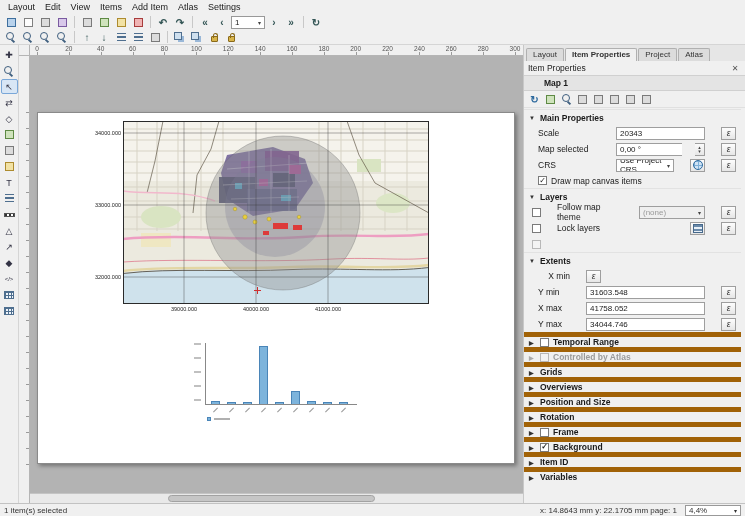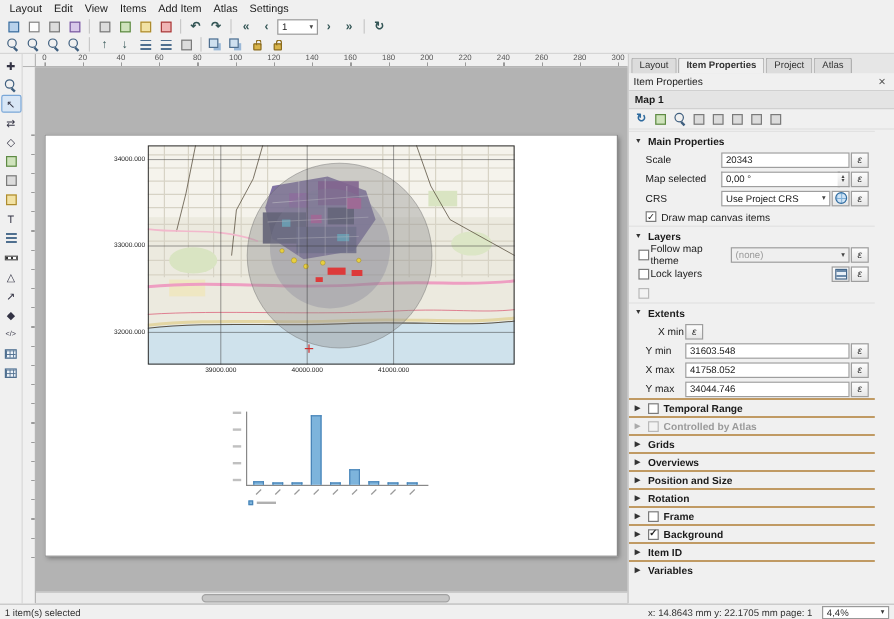--- a/index.html
+++ b/index.html
@@ -87,41 +87,41 @@
   .hscroll { position:absolute; left:0; right:0; bottom:0; height:10px; background:#e9e9e9; border-top:1px solid #c4c4c4; }
   .hthumb { position:absolute; left:28%; width:42%; top:1px; bottom:1px; background:#c6c6c6; border:1px solid #a2a2a2; border-radius:4px; }
 
   
   .rpanel { width:222px; background:#f0f0f0; border-left:1px solid #c8c8c8; display:flex; flex-direction:column; overflow:hidden; }
   .rtabs { display:flex; align-items:flex-end; height:16px; background:#e6e6e6; padding:2px 2px 0 2px; gap:1px; }
   .rtab { padding:1px 6px 2px 6px; font-size:8px; background:#dcdcdc; border:1px solid #b0b0b0; border-bottom:none; border-radius:2px 2px 0 0; color:#333; white-space:nowrap; }
   .rtab.active { background:#f0f0f0; font-weight:bold; }
   .ptitle { height:15px; display:flex; align-items:center; padding:0 4px; border-bottom:1px solid #d0d0d0; font-size:8.5px; }
   .ptitle .close { margin-left:auto; width:12px; height:12px; display:flex; align-items:center; justify-content:center; font-size:8px; color:#555; border-radius:2px; }
-  .itemband { height:15px; background:#e4e4e4; border-bottom:1px solid #d0d0d0; display:flex; align-items:center; padding:0 5px; font-weight:bold; font-size:8.5px; }
+  .itemband { height:15px; background:#e4e4e4; border-bottom:1px solid #d0d0d0; display:flex; align-items:center; padding:0 20px; font-weight:bold; font-size:8.5px; }
   .itoolbar { height:17px; display:flex; align-items:center; padding:0 3px; gap:1px; border-bottom:1px solid #e0e0e0; }
   .iti { width:15px; height:14px; display:flex; align-items:center; justify-content:center; font-size:10px; color:#2f4f6f; border:1px solid transparent; border-radius:2px; }
 
-  .props { flex:1; overflow:hidden; padding:1px 16px 0 0; }
+  .props { flex:1; overflow:hidden; padding:1px 4px 0 0; }
   .sechead { display:flex; align-items:center; gap:4px; padding:3px 5px 2px 5px; font-weight:bold; font-size:8.5px; border-top:1px solid #e2e2e2; }
   .tri { font-size:6px; color:#333; width:7px; }
-  .prow { display:flex; align-items:center; gap:1px; padding:1px 5px 1px 14px; height:16px; }
+  .prow { display:flex; align-items:center; gap:16px; padding:1px 5px 1px 14px; height:16px; }
   .plabel { width:62px; font-size:8.5px; flex:none; }
   .pinput { flex:1; height:13px; background:#fff; border:1px solid #9e9e9e; font-size:8px; display:flex; align-items:center; padding:0 3px; overflow:hidden; }
   .spin { width:10px; height:13px; border:1px solid #9e9e9e; border-left:none; background:linear-gradient(#fbfbfb,#e6e6e6); display:flex; flex-direction:column; align-items:center; justify-content:center; font-size:5px; line-height:4px; color:#444; }
   .expr { width:15px; height:13px; flex:none; border:1px solid #9e9e9e; background:linear-gradient(#fdfdfd,#e6e6e6); font-size:8.5px; font-style:italic; display:flex; align-items:center; justify-content:center; color:#333; }
   .sbtn { width:15px; height:13px; flex:none; border:1px solid #9e9e9e; background:linear-gradient(#fdfdfd,#e6e6e6); display:flex; align-items:center; justify-content:center; }
   .dd { flex:1; height:13px; background:#fff; border:1px solid #9e9e9e; font-size:8px; display:flex; align-items:center; padding:0 3px; gap:2px; overflow:hidden; }
   .dd .ar { margin-left:auto; font-size:6px; color:#444; }
   .dd.dis { background:#efefef; color:#9a9a9a; }
   .cb { width:9px; height:9px; flex:none; border:1px solid #7a7a7a; background:#fff; display:inline-flex; align-items:center; justify-content:center; font-size:8px; line-height:1; color:#222; }
   .cb.dis { border-color:#b8b8b8; background:#f3f3f3; }
   .cbrow { display:flex; align-items:center; gap:4px; padding:2px 5px 2px 14px; height:15px; font-size:8.5px; }
   .dis-t { color:#9a9a9a; }
-  .sec-row { display:flex; align-items:center; gap:4px; padding:2px 5px 2px 5px; height:15px; font-weight:bold; font-size:8.5px; border-top:1px solid #a16207; }
+  .sec-row { display:flex; align-items:center; gap:4px; padding:2px 5px 2px 5px; height:15px; font-weight:bold; font-size:8.5px; border-top:5px solid #a16207; }
   .sec-row.dis { color:#9a9a9a; }
   .sec-row.dis .tri { color:#aaa; }
 
   
   .statusbar { height:13px; background:#f0f0f0; border-top:1px solid #c2c2c2; display:flex; align-items:center; padding:0 4px; font-size:8px; color:#333; gap:8px; }
   .statusbar .spacer { flex:1; }
   .zoombox { width:56px; height:11px; background:#fff; border:1px solid #999; display:flex; align-items:center; padding:0 3px; gap:2px; font-size:8px; }
   .zoombox .ar { margin-left:auto; font-size:6px; }
 </style>
 </head>

